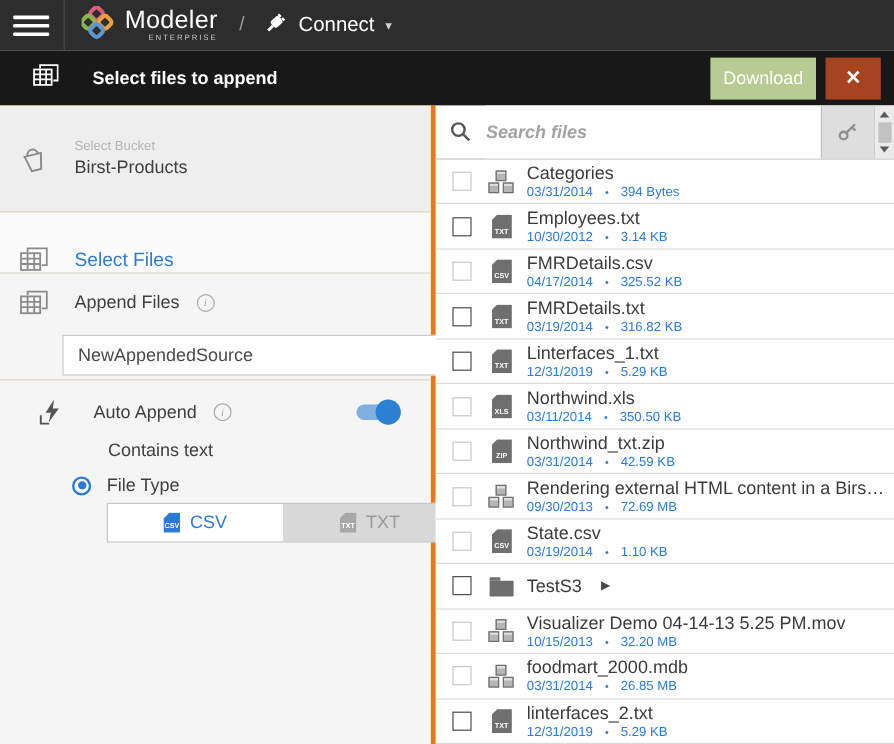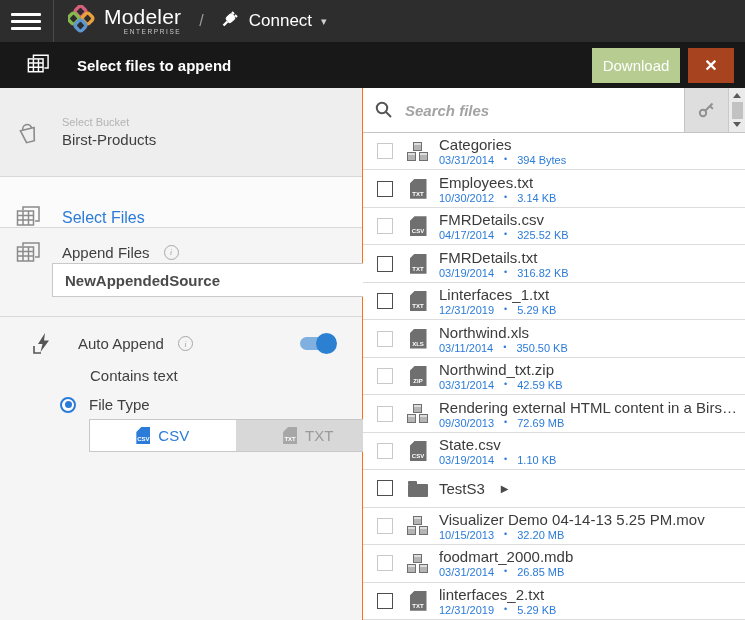--- a/index.html
+++ b/index.html
@@ -26,41 +26,41 @@
 
   
   .subbar { height:46px; background:#181818; display:flex; align-items:center; }
   .subbar .dlg-icon { margin-left:27px; color:#fff; }
   .dlg-title { color:#fff; font-size:15px; font-weight:bold; margin-left:28px; flex:1; }
   .btn-download { width:88px; height:35px; background:#b6cc90; border:none; color:#fff; font-size:15px; font-family:inherit; cursor:pointer; margin-right:8px; }
   .btn-close { width:46px; height:35px; background:#a8431f; border:none; color:#fff; font-size:16px; font-weight:bold; cursor:pointer; margin-right:11px; }
 
   
   .main { display:flex; height:532px; }
-  .left { width:363px; background:#eab308; border-right:1px solid #f97316; display:flex; flex-direction:column; }
+  .left { width:363px; background:#eab308; border-right:4px solid #f97316; display:flex; flex-direction:column; }
   .right { flex:1; background:#fff; display:flex; flex-direction:column; min-width:0; }
 
   
   .sec { border-bottom:1px solid #d9d9d9; padding:0 14px 0 16px; }
   .sec1 { height:89px; background:#eeeeee; display:flex; align-items:center; }
   .sec2 { height:51px; background:#fbfbfb; display:flex; align-items:flex-end; }
   .sec3 { height:89px; background:#f5f5f5; padding-top:13px; }
   .sec4 { flex:1; background:#f5f5f5; padding-top:15px; border-bottom:none;padding-left:32px; }
   .icon-cell-l { width:46px; flex:none; display:flex; }
   .sec-row { display:flex; align-items:center; }
   .bucket-label { font-size:11px; color:#b3b3b3; }
   .bucket-value { font-size:15px; color:#3f3f3f; margin-top:3px; }
   .link-blue { font-size:16px; color:#2b7bd8; cursor:pointer; }
   .sec-title { font-size:15px; color:#3f3f3f; }
   .info { width:15px; height:15px; border:1px solid #a8a8a8; border-radius:50%; color:#a8a8a8;
           font-size:9px; font-style:italic; font-family:"Liberation Serif",serif;
           display:inline-flex; align-items:center; justify-content:center; margin-left:14px; }
   .txt-input { display:block; height:34px; border:1px solid #c9c9c9; background:#fff; font-size:15px;
                color:#4a4a4a; padding:0 12px; font-family:inherit; outline:none; }
-  .append-input { width:314px; margin:0 0 0 36px;font-weight:bold; }
+  .append-input { width:314px; margin:16px 0 0 36px; }
   .toggle { width:34px; height:13px; background:#7fb0e0; border-radius:7px; position:relative; margin-left:auto; margin-right:6px; cursor:pointer; }
   .toggle .knob { position:absolute; right:-3px; top:-4px; width:21px; height:21px; border-radius:50%; background:#2b80d2; }
   .contains-label { font-size:15px; color:#3f3f3f; margin:12px 0 0 58px; }
   .contains-input { width:293px; margin:7px 0 0 57px; }
   .contains-input::placeholder, .search-input::placeholder { color:#a3a3a3; font-style:italic; }
   .radio-row { display:flex; align-items:center; margin:12px 0 0 28px; }
   .radio { width:16px; height:16px; border:2px solid #2b7bd8; border-radius:50%; background:#fff;
            display:flex; align-items:center; justify-content:center; cursor:pointer; }
   .radio .dot { width:7px; height:7px; border-radius:50%; background:#2b7bd8; }
   .radio-row .sec-title { margin-left:13px; }
@@ -104,21 +104,21 @@
 
   
   .file-list { flex:1; display:flex; flex-direction:column; overflow:hidden; }
   .row { flex:1; display:flex; align-items:center; border-bottom:1px solid #dcdcdc; padding-left:14px; min-height:0; }
   .cb { width:16px; height:16px; background:#fff; flex:none; margin-right:11px; cursor:pointer; }
   .cb-on { border:1px solid #4d4d4d; }
   .cb-off { border:1px solid #c9c9c9; }
   .icon-cell { width:28px; flex:none; display:flex; justify-content:center; margin-right:7px; }
   .f-text { display:flex; flex-direction:column; min-width:0; }
   .f-title { font-size:15px; color:#3b3b3b; line-height:17px; white-space:nowrap; overflow:hidden; display:flex; align-items:center; }
-  .meta { display:flex; font-size:11px; color:#2b7bd8; margin-top:1px; }
+  .meta { display:flex; align-items:center; font-size:11px; color:#2b7bd8; margin-top:1px; }
   .f-bullet { margin:0 10px; font-size:9px; }
   .arrow { font-size:10px; color:#4a4a4a; margin-left:16px; cursor:pointer; }
 </style>
 </head>
 <body>
 
 <div class="topbar">
   <div class="hamburger">
       <span></span>
       <span></span>

